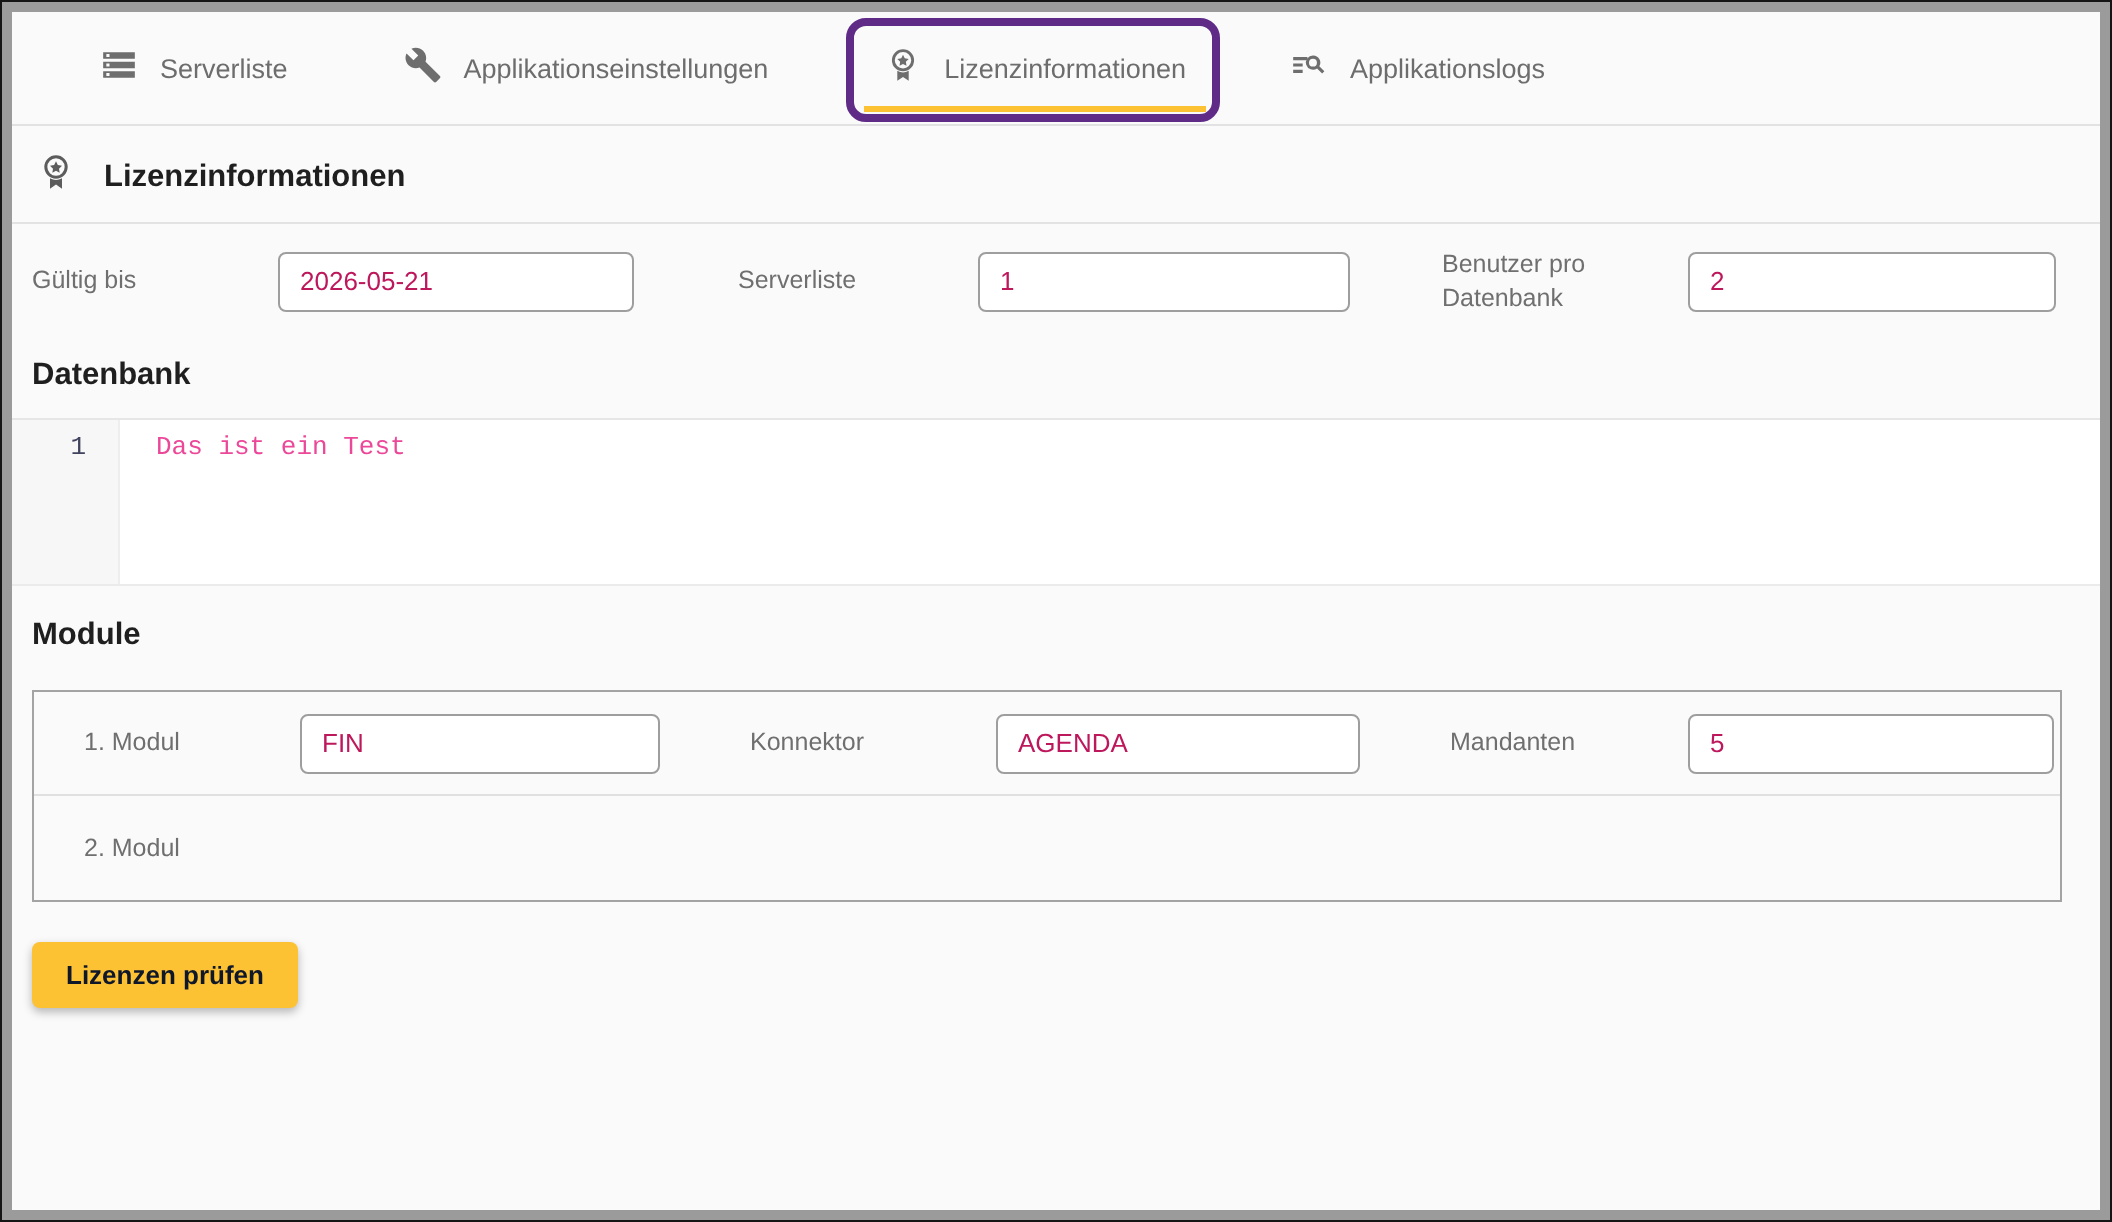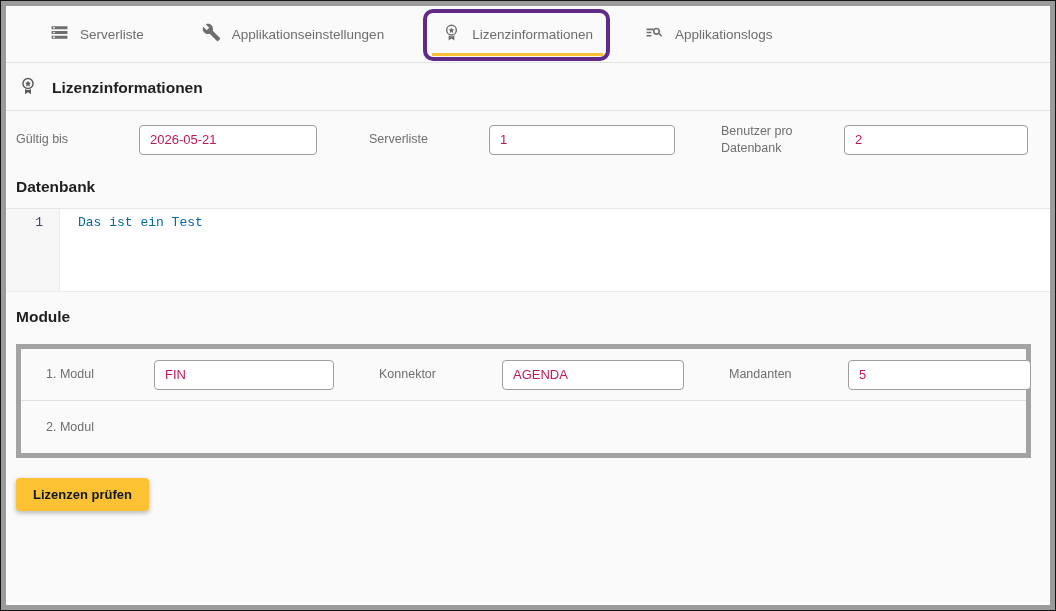--- a/index.html
+++ b/index.html
@@ -117,28 +117,28 @@
   .editor .gutter {
     width:54px; flex:0 0 54px;
     background:#f7f7f7;
     border-right:1px solid #eeeeee;
     text-align:right;
     padding:6px 16px 0 0;
     color:#40425e;
   }
   .editor .code {
     padding:6px 0 0 18px;
-    color:#0369a1;
+    color:#ec4899;
     white-space:pre;
   }
 
   
   .card {
     margin:6px 19px 0 10px;
-    border:5px solid #a3a3a3;
+    border:1px solid #a3a3a3;
     background:#fafafa;
   }
   .cardrow {
     display:grid;
     grid-template-columns:108px 180px 45px 123px 182px 45px 119px 183px;
     align-items:center;
     padding:0 25px;
     height:52px;
   }
   .cardrow.first { border-bottom:1px solid #e0e0e0; }

